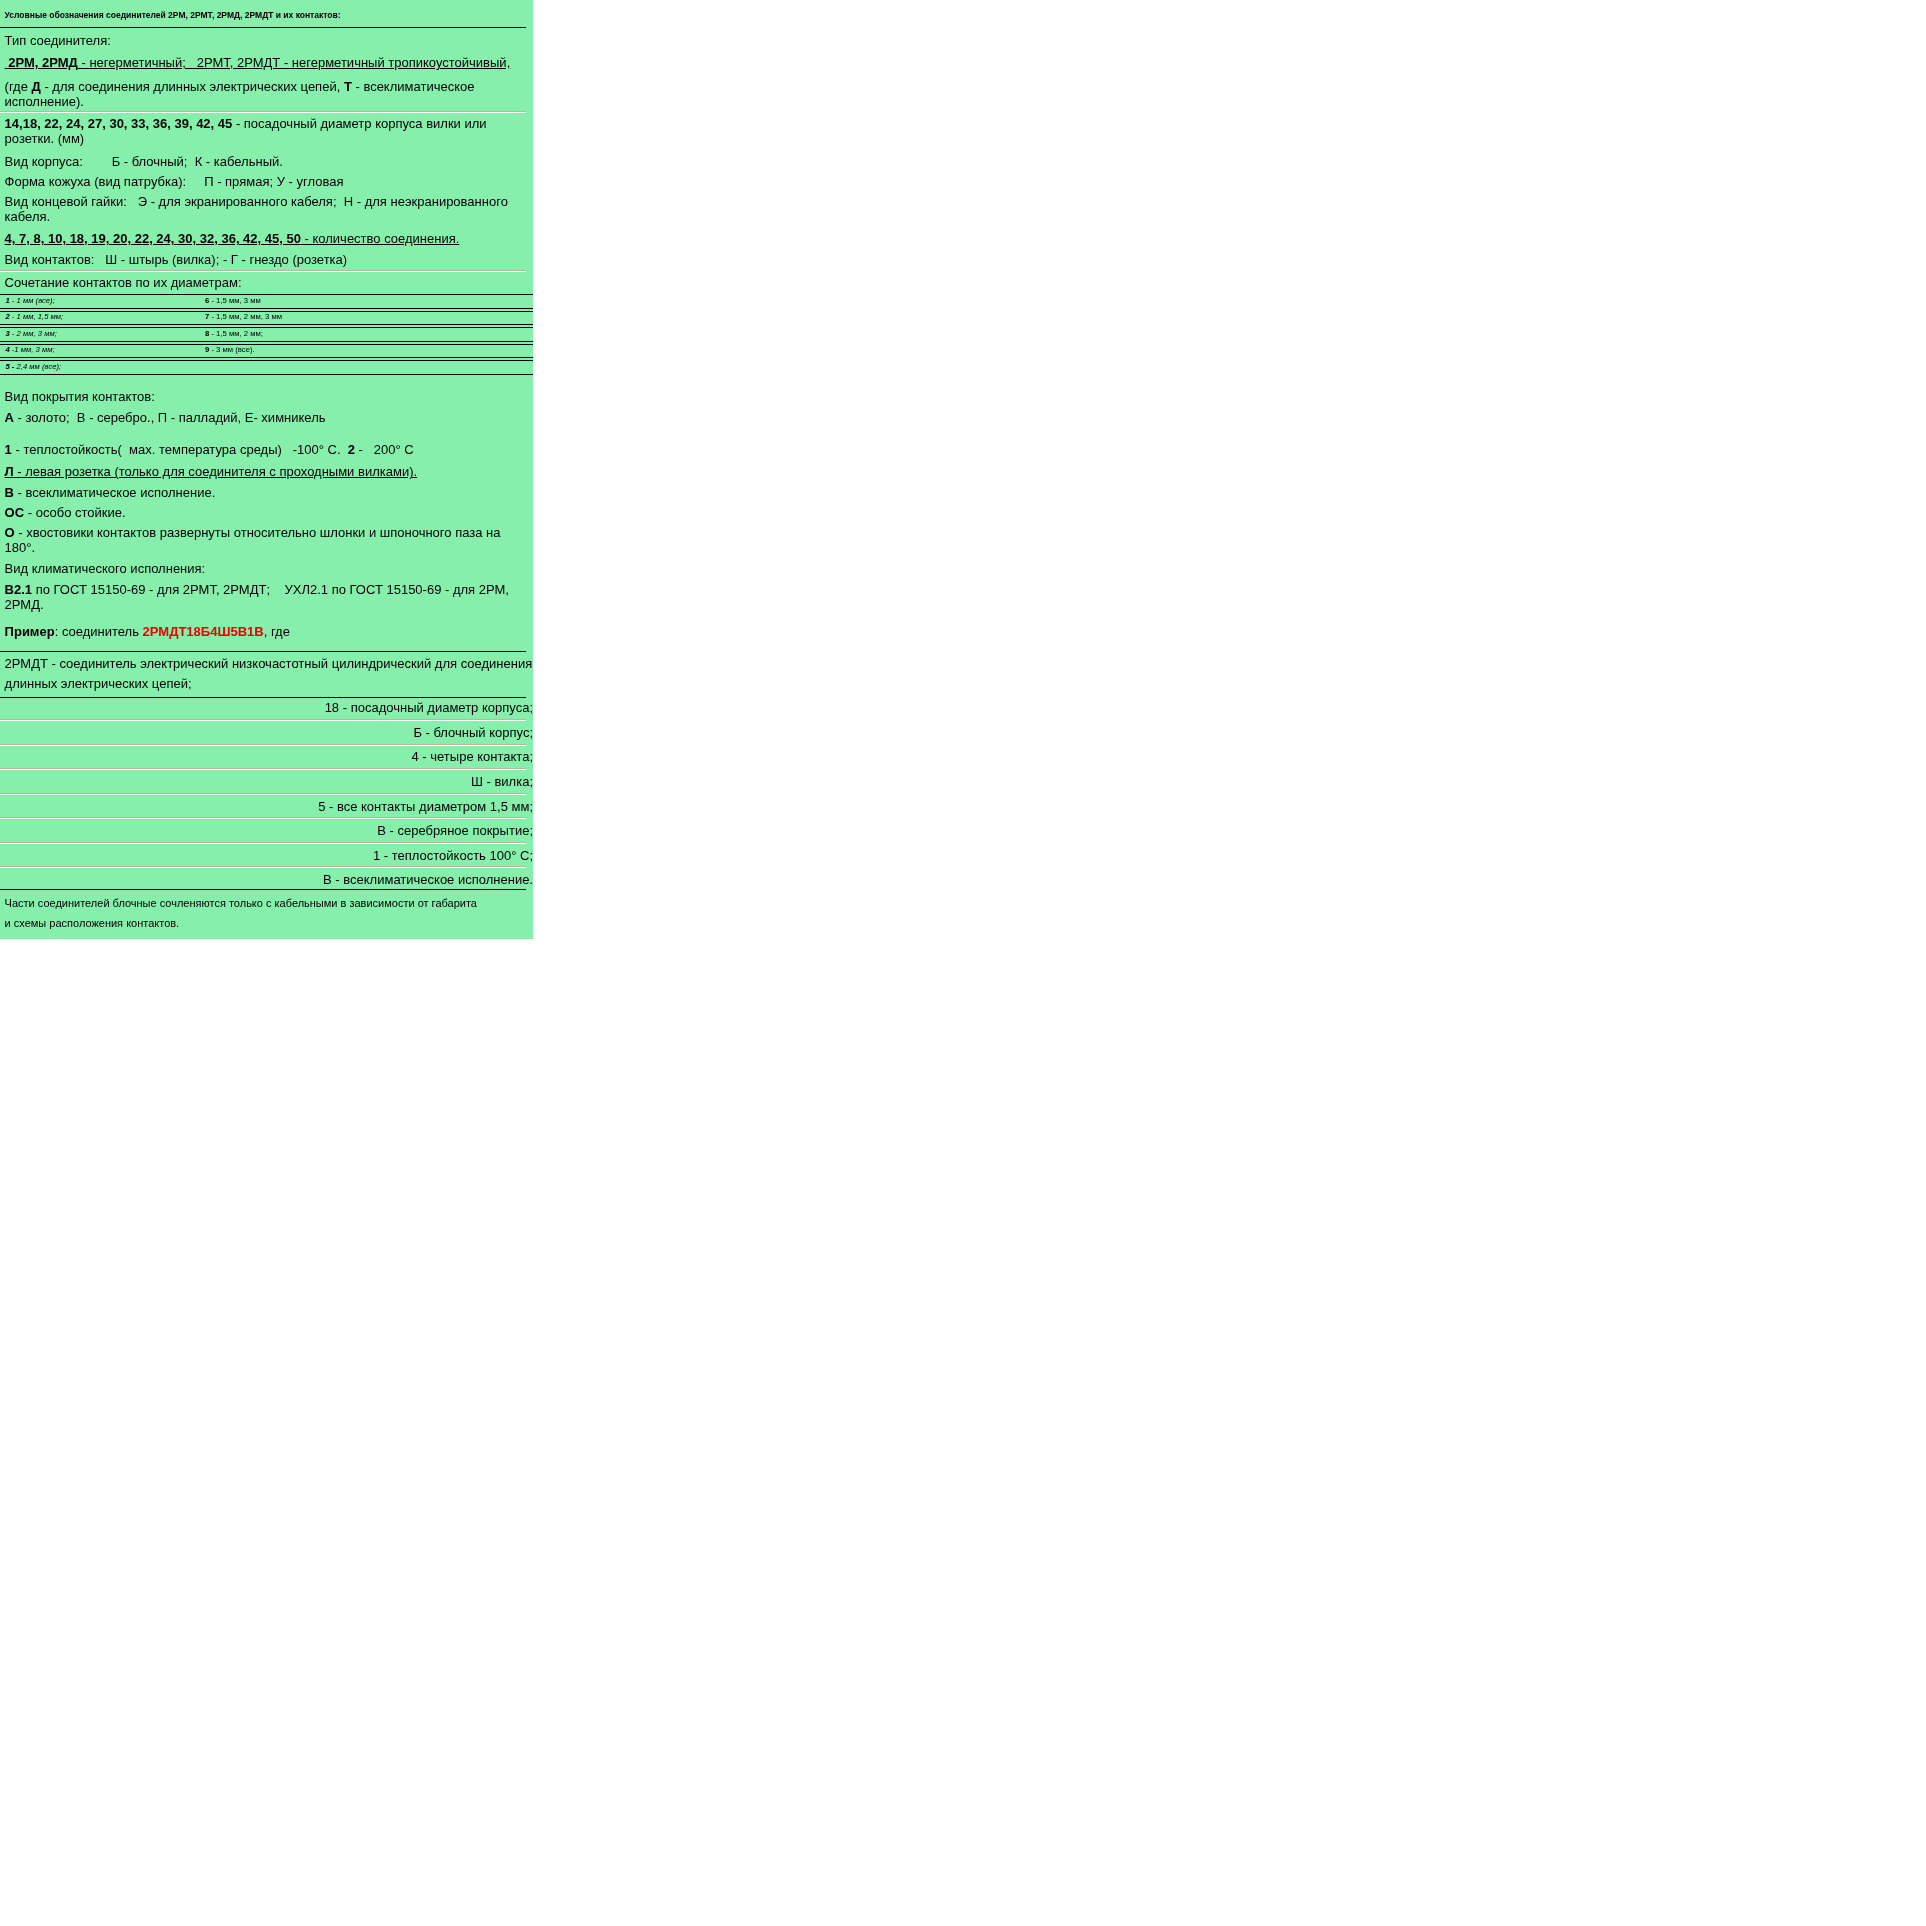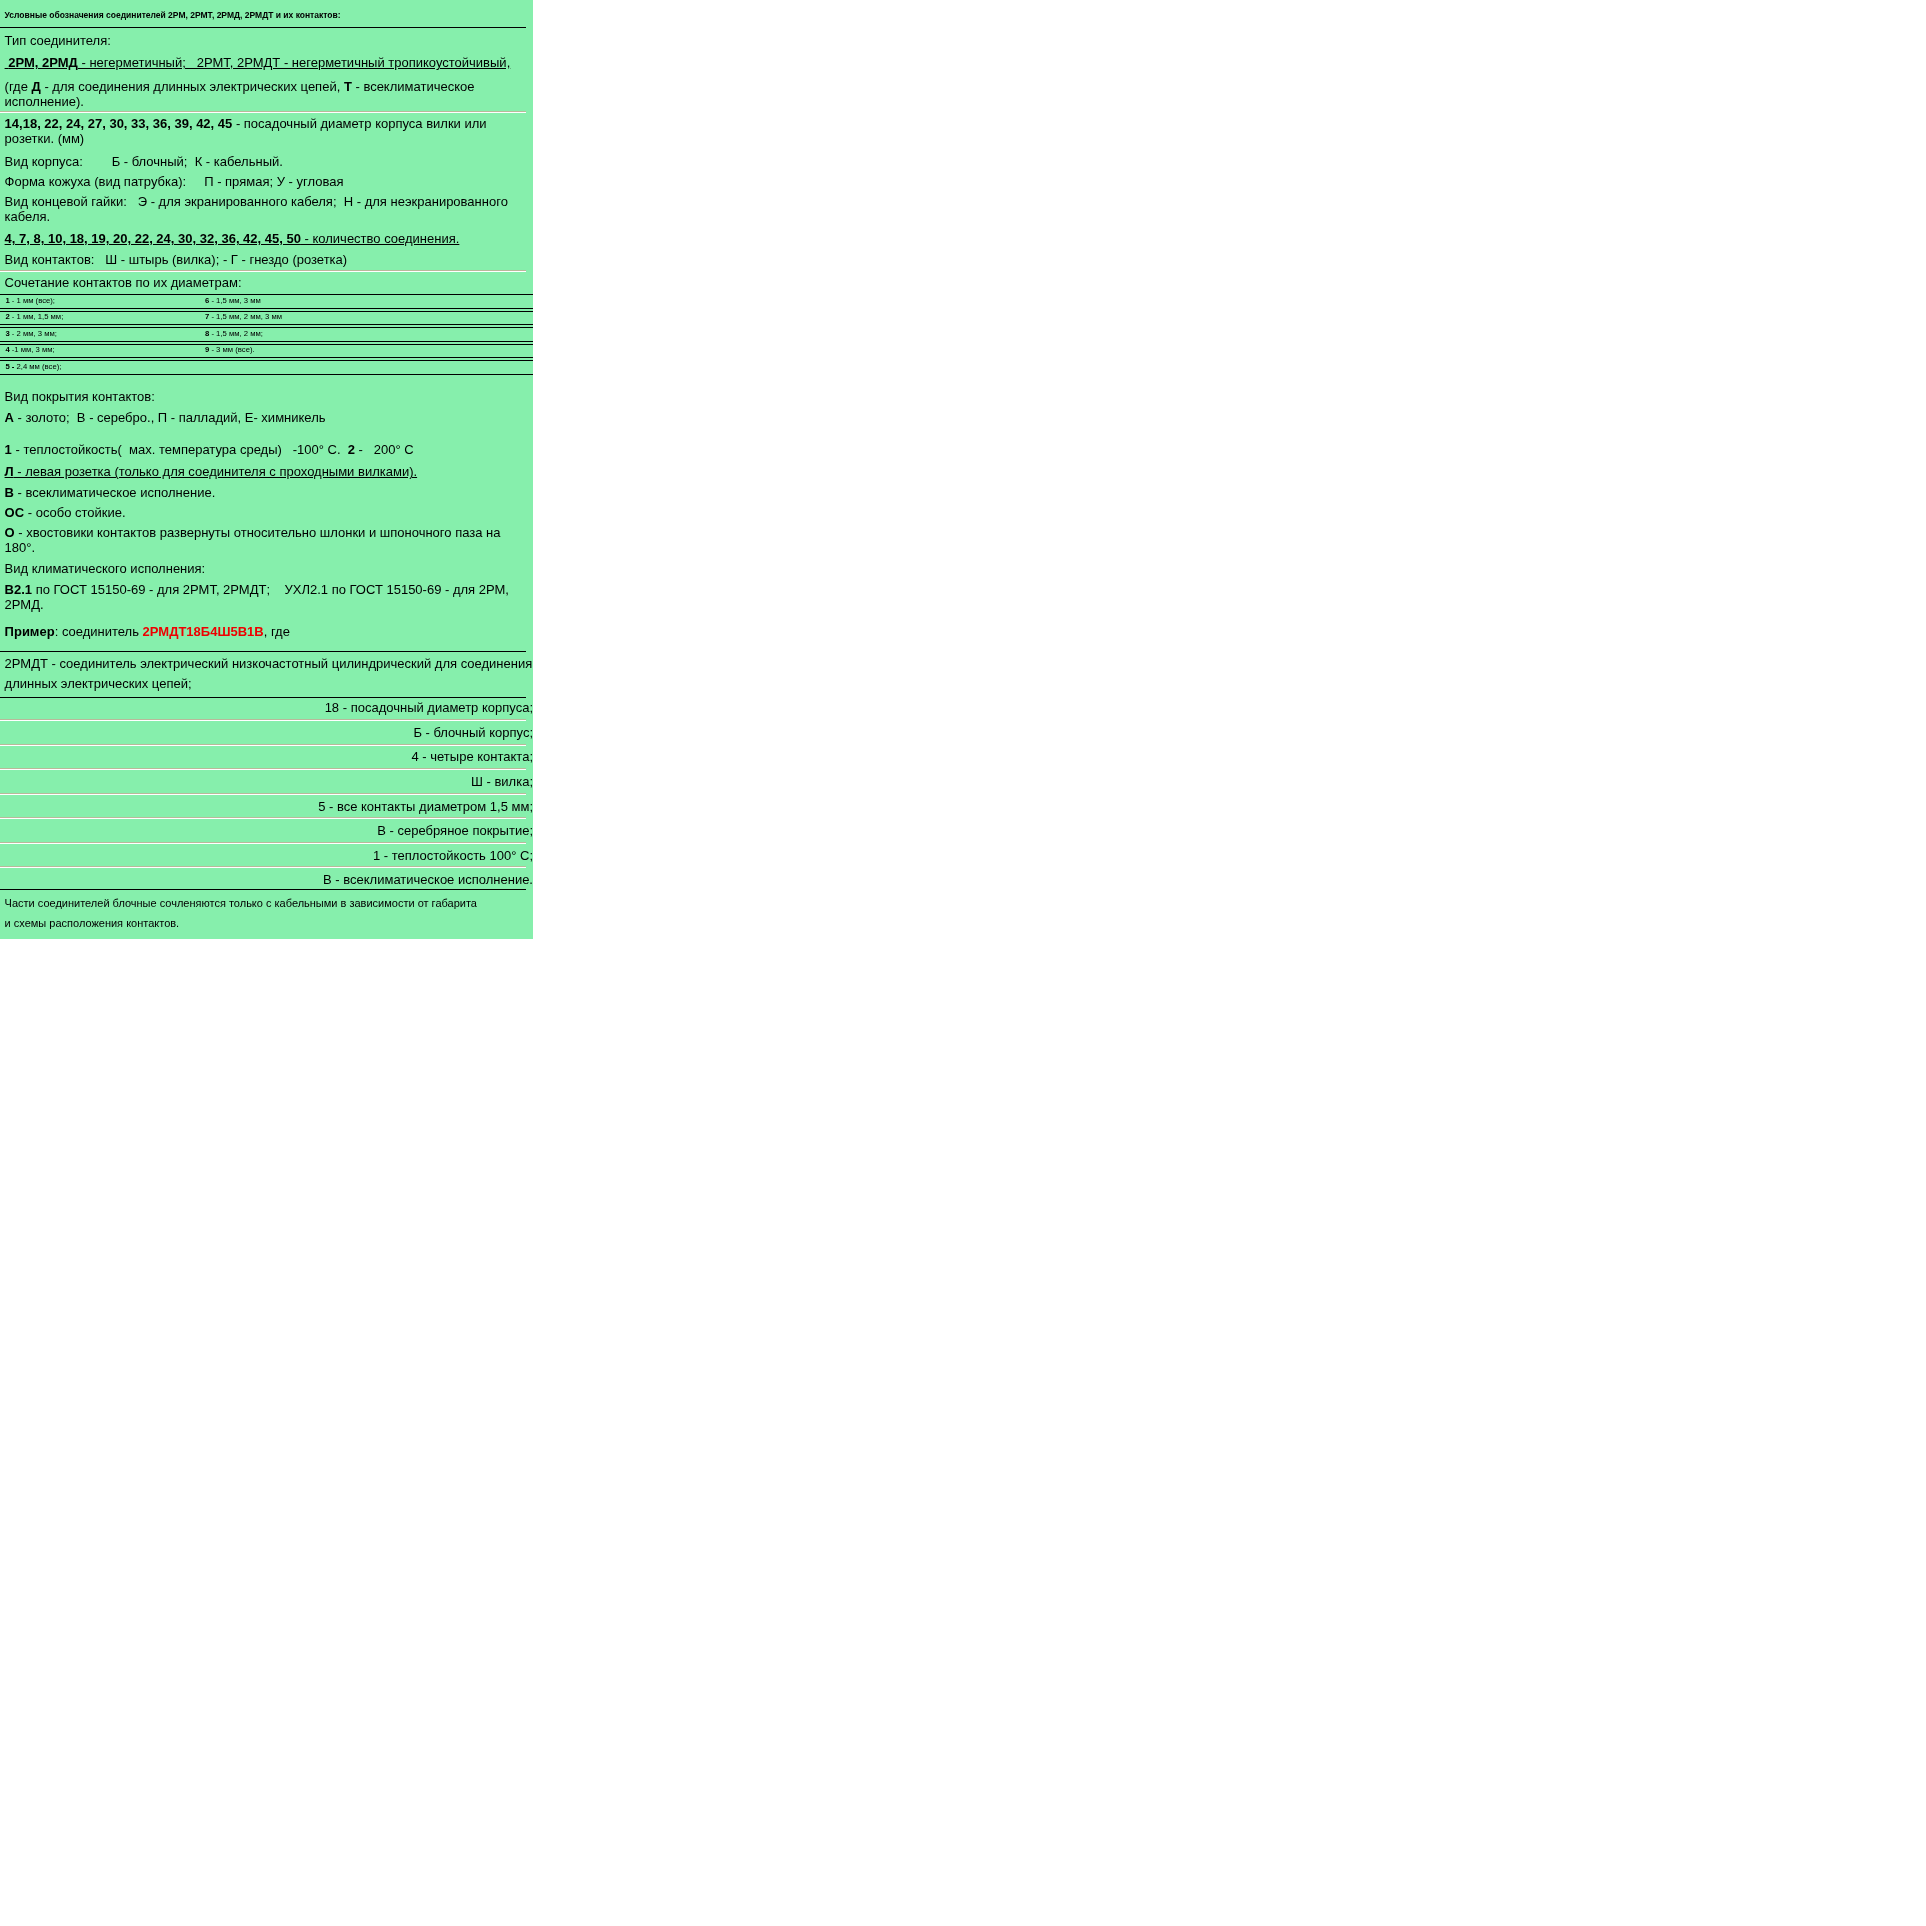--- a/index.html
+++ b/index.html
@@ -50,21 +50,21 @@
   .crow{
     display:flex;
     border-top:1.2px solid #000;
     border-bottom:1.2px solid #000;
     padding:1.5px 0 2.7px 0;
     font-size:7.7px;
     line-height:1.1;
     white-space:pre-wrap;
   }
   .crow + .crow{margin-top:1.9px;}
-  .cl{width:189px;padding-left:5.4px;box-sizing:border-box;}
+  .cl{width:189px;padding-left:5.4px;box-sizing:border-box;font-style:italic;}
   .cr{flex:1;padding-left:16px;}
 
   
   .decode-main{
     font-size:13px;
     line-height:1.55;
     margin-left:4.6px;
     padding:2.3px 0 3.1px 0;
     white-space:pre-wrap;
   }

